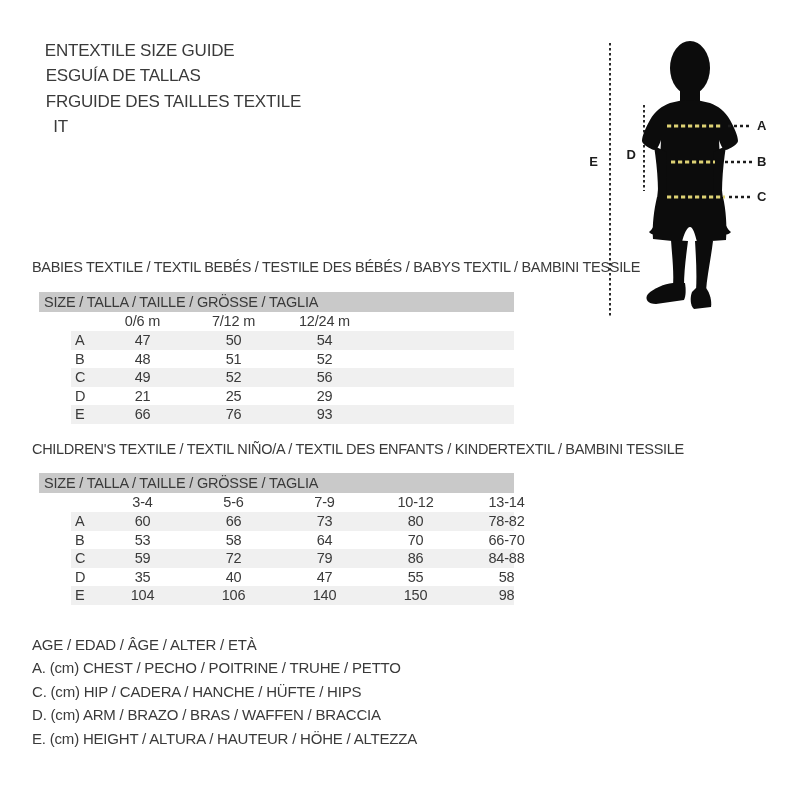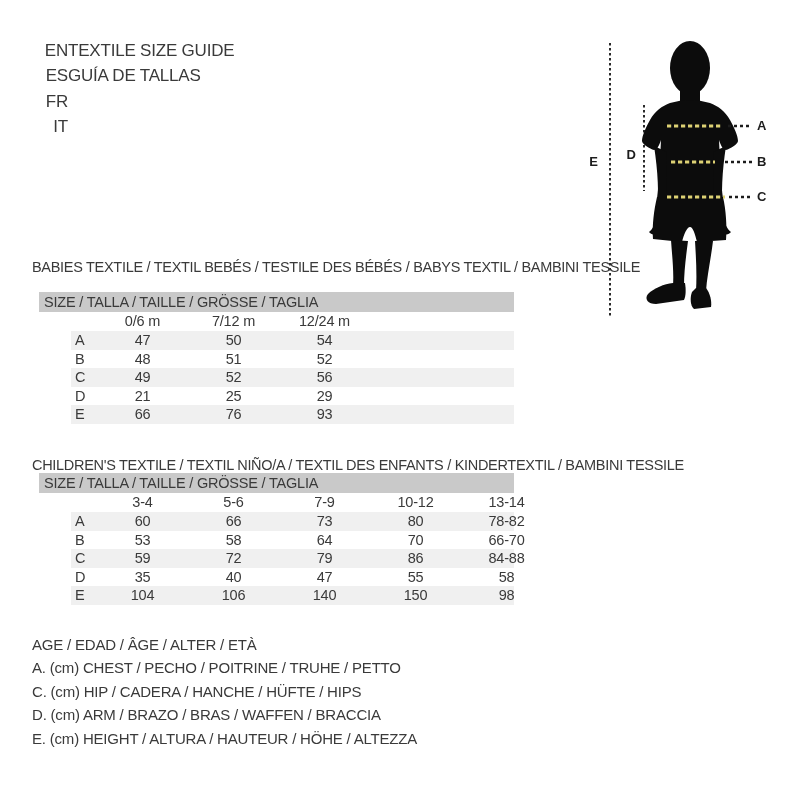--- a/index.html
+++ b/index.html
@@ -19,21 +19,21 @@
   
   .figure{left:578px;top:28px;width:222px;height:292px;}
   .dot-e, .dot-d{stroke:#2a2a2a;stroke-width:2;stroke-dasharray:2.4 2.6;fill:none;}
   .dot-ext{stroke:#1c1c1c;stroke-width:2.4;stroke-dasharray:3 3;fill:none;}
   .dash-yellow{stroke:#ddd174;stroke-width:3.2;stroke-dasharray:4.2 2.8;fill:none;}
   .marker{font-family:"Liberation Sans",sans-serif;font-size:13px;font-weight:bold;fill:#1d1d1d;}
 
   
   .section-title{font-size:14.5px;letter-spacing:-0.3px;white-space:nowrap;}
   .babies-title{left:32px;top:259px;}
-  .children-title{left:32px;top:441px;margin-top:16px;}
+  .children-title{left:32px;top:441px;}
 
   
   .size-table{width:482px;font-size:14.5px;letter-spacing:-0.2px;}
   .babies-table{left:32px;top:292px;}
   .children-table{left:32px;top:473px;}
   .size-bar{height:20px;line-height:20px;background:#c9c9c9;padding-left:5px;white-space:nowrap;margin-left:7px;}
   .trow{display:grid;height:18.6px;line-height:18.6px;margin-left:39px;}
   .trow.cols{height:19px;line-height:19px;}
   .babies-table .trow{grid-template-columns:26px 91px 91px 91px 1fr;}
   .children-table .trow{grid-template-columns:26px 91px 91px 91px 91px 91px 1fr;}
@@ -52,20 +52,21 @@
   <div class="lang-row">
     <span class="lang-code">EN</span>
     <span class="lang-label">TEXTILE SIZE GUIDE</span>
   </div>
   <div class="lang-row">
     <span class="lang-code">ES</span>
     <span class="lang-label">GUÍA DE TALLAS</span>
   </div>
   <div class="lang-row">
     <span class="lang-code">FR</span>
+    <span class="lang-label">GUIDE DES TAILLES TEXTILE</span>
   </div>
   <div class="lang-row">
     <span class="lang-code">IT</span>
   </div>
 </div>
 
 <svg class="abs figure" viewBox="0 0 222 292" xmlns="http://www.w3.org/2000/svg">
 
   <line class="dot-e" x1="32" y1="15" x2="32" y2="288"></line>
   <text class="marker" x="20" y="138" text-anchor="end">E</text>

